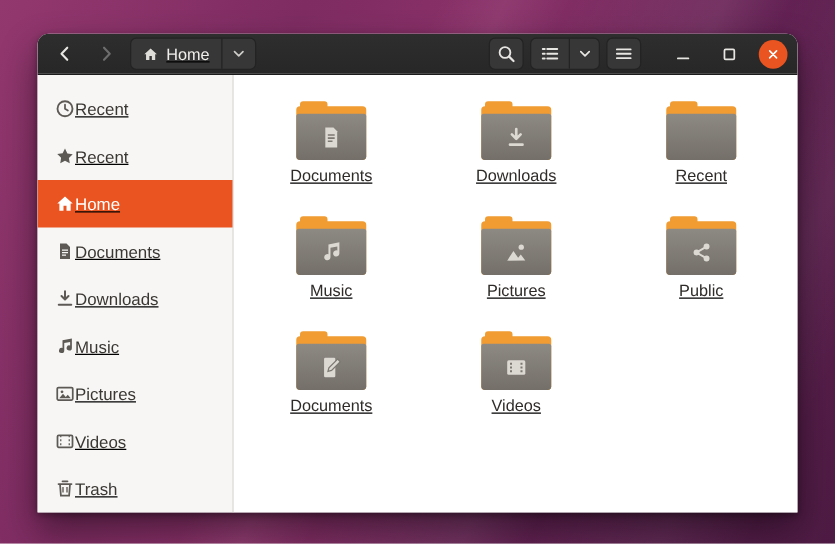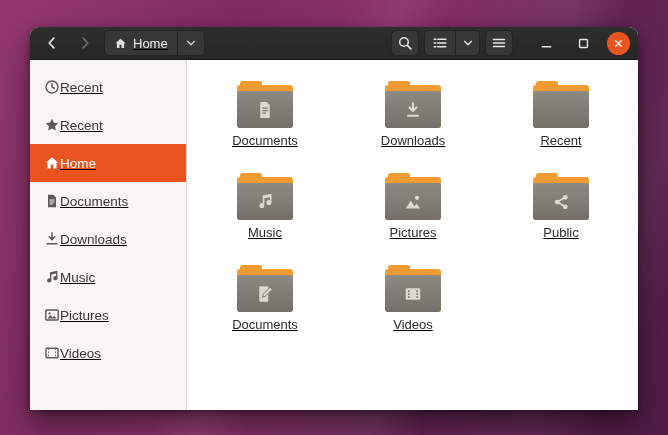--- a/index.html
+++ b/index.html
@@ -316,20 +316,30 @@
         </div>
         <div class="sb-item">
           <span class="sb-icon">
             <svg viewBox="0 0 16 16">
               <rect x="2" y="3.2" width="12" height="9.6" rx="1" fill="none" stroke="currentColor" stroke-width="1.4"></rect>
               <path d="M4.6 3.2v9.6M11.4 3.2v9.6" stroke="currentColor" stroke-width="1" stroke-dasharray="1.6 1.6"></path>
             </svg>
           </span>
           <span class="sb-label">Videos</span>
         </div>
+        <div class="sb-item">
+          <span class="sb-icon">
+            <svg viewBox="0 0 16 16">
+              <path d="M6 2h4M2.8 4.2h10.4" fill="none" stroke="currentColor" stroke-width="1.4" stroke-linecap="round"></path>
+              <path d="M4 4.2l.7 9.3h6.6l.7-9.3" fill="none" stroke="currentColor" stroke-width="1.4"></path>
+              <path d="M6.4 6.5v4.5M9.6 6.5v4.5" stroke="currentColor" stroke-width="1.1"></path>
+            </svg>
+          </span>
+          <span class="sb-label">Trash</span>
+        </div>
       </div>
     <div class="main">
       <div class="grid">
           <div class="file-item">
             <div class="folder">
               <span class="tab"></span>
               <span class="back"></span>
               <span class="front">
                 <span class="emblem">
                   <svg viewBox="0 0 16 16">

